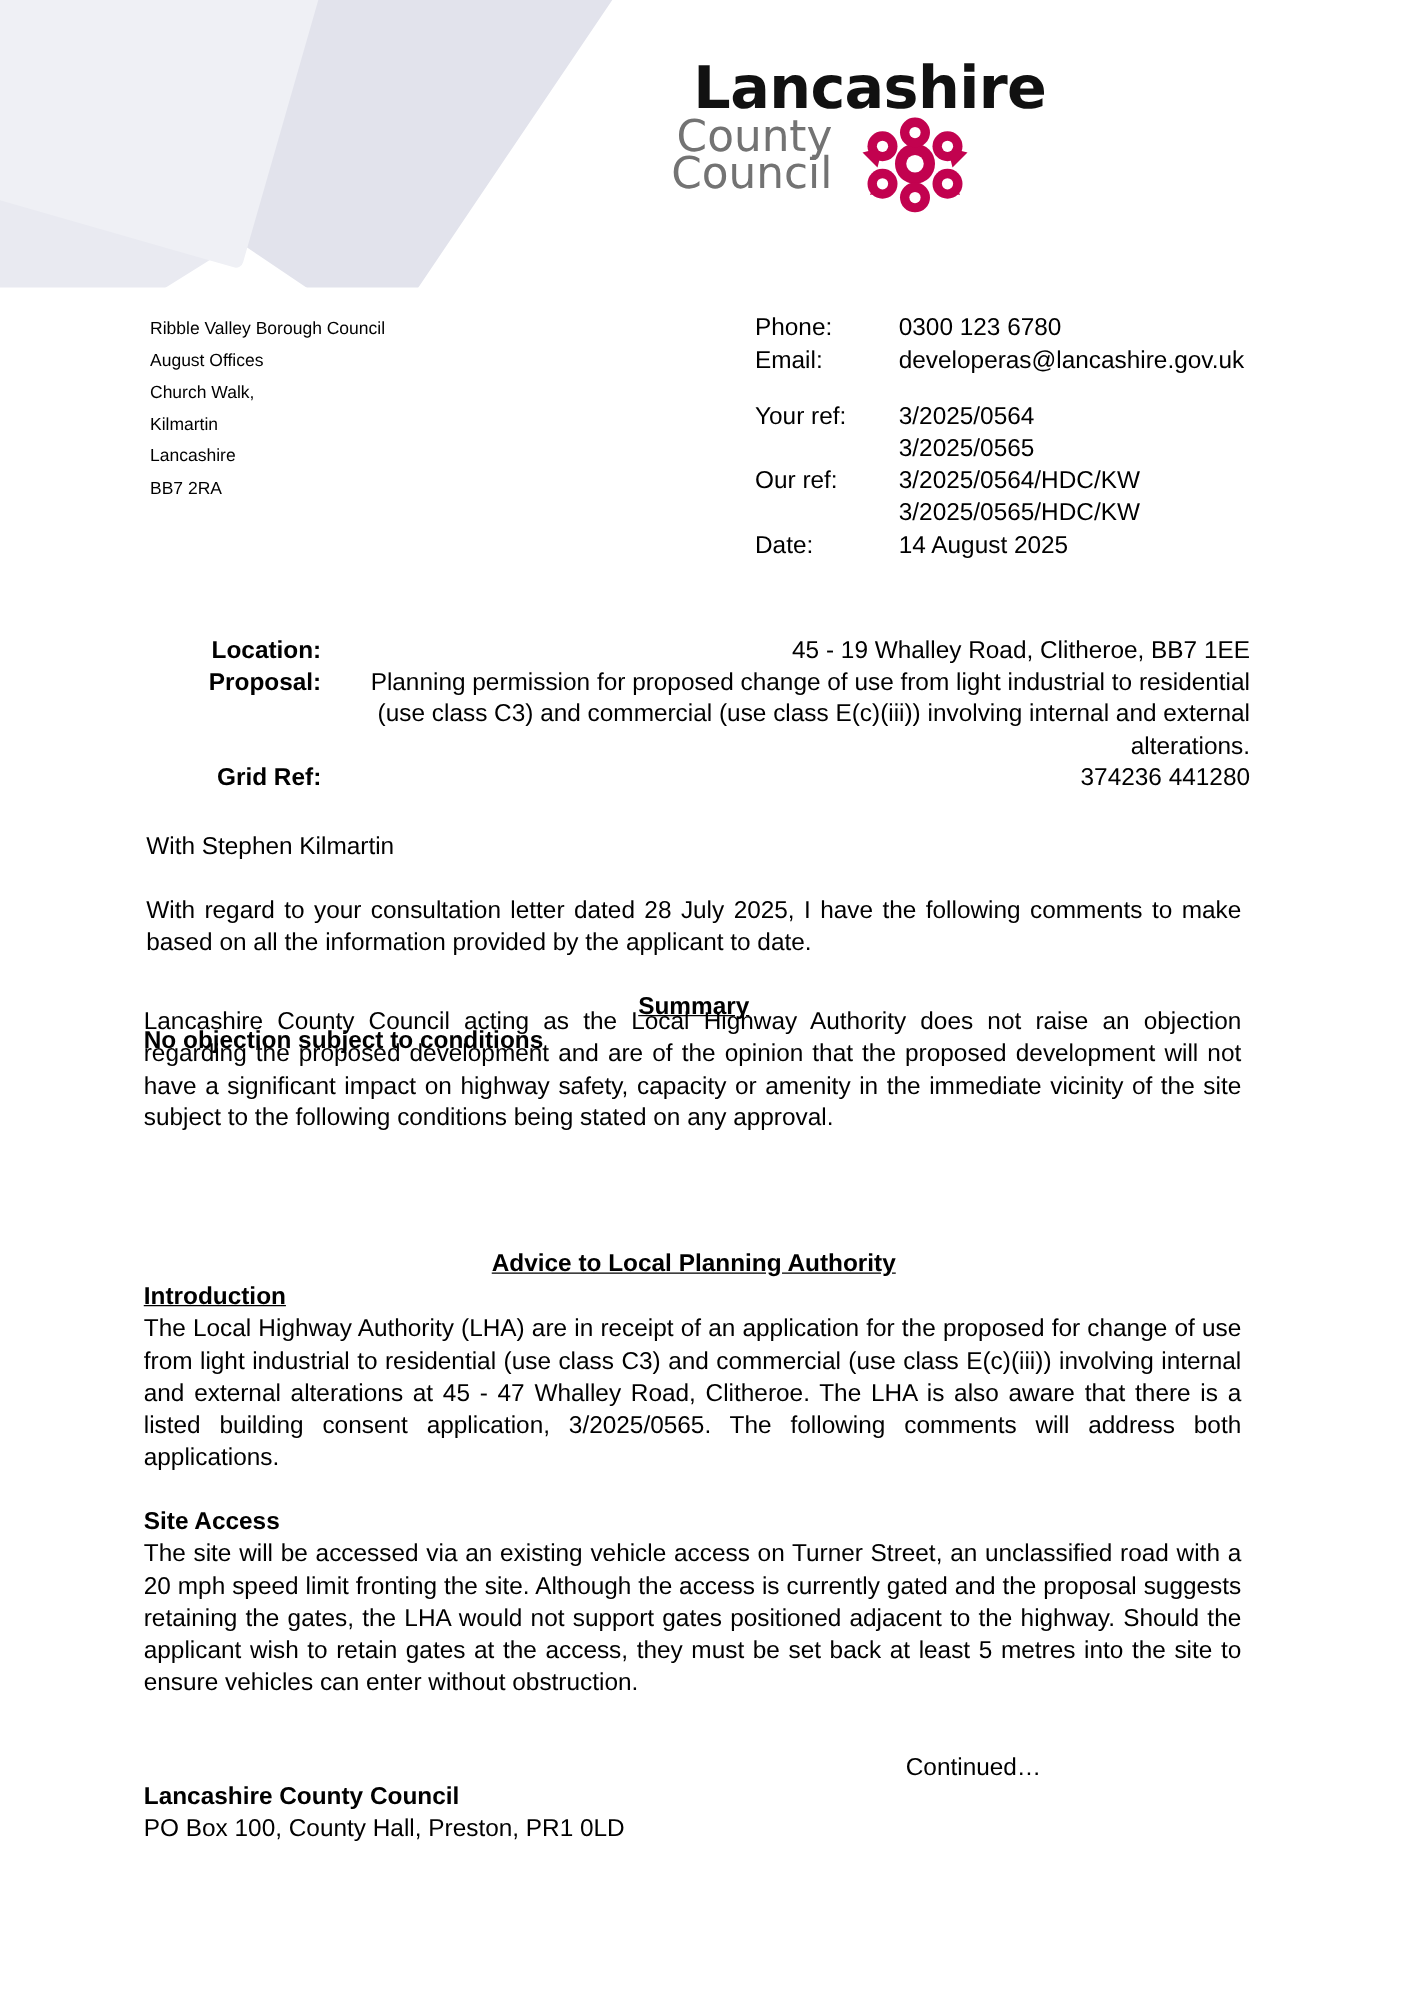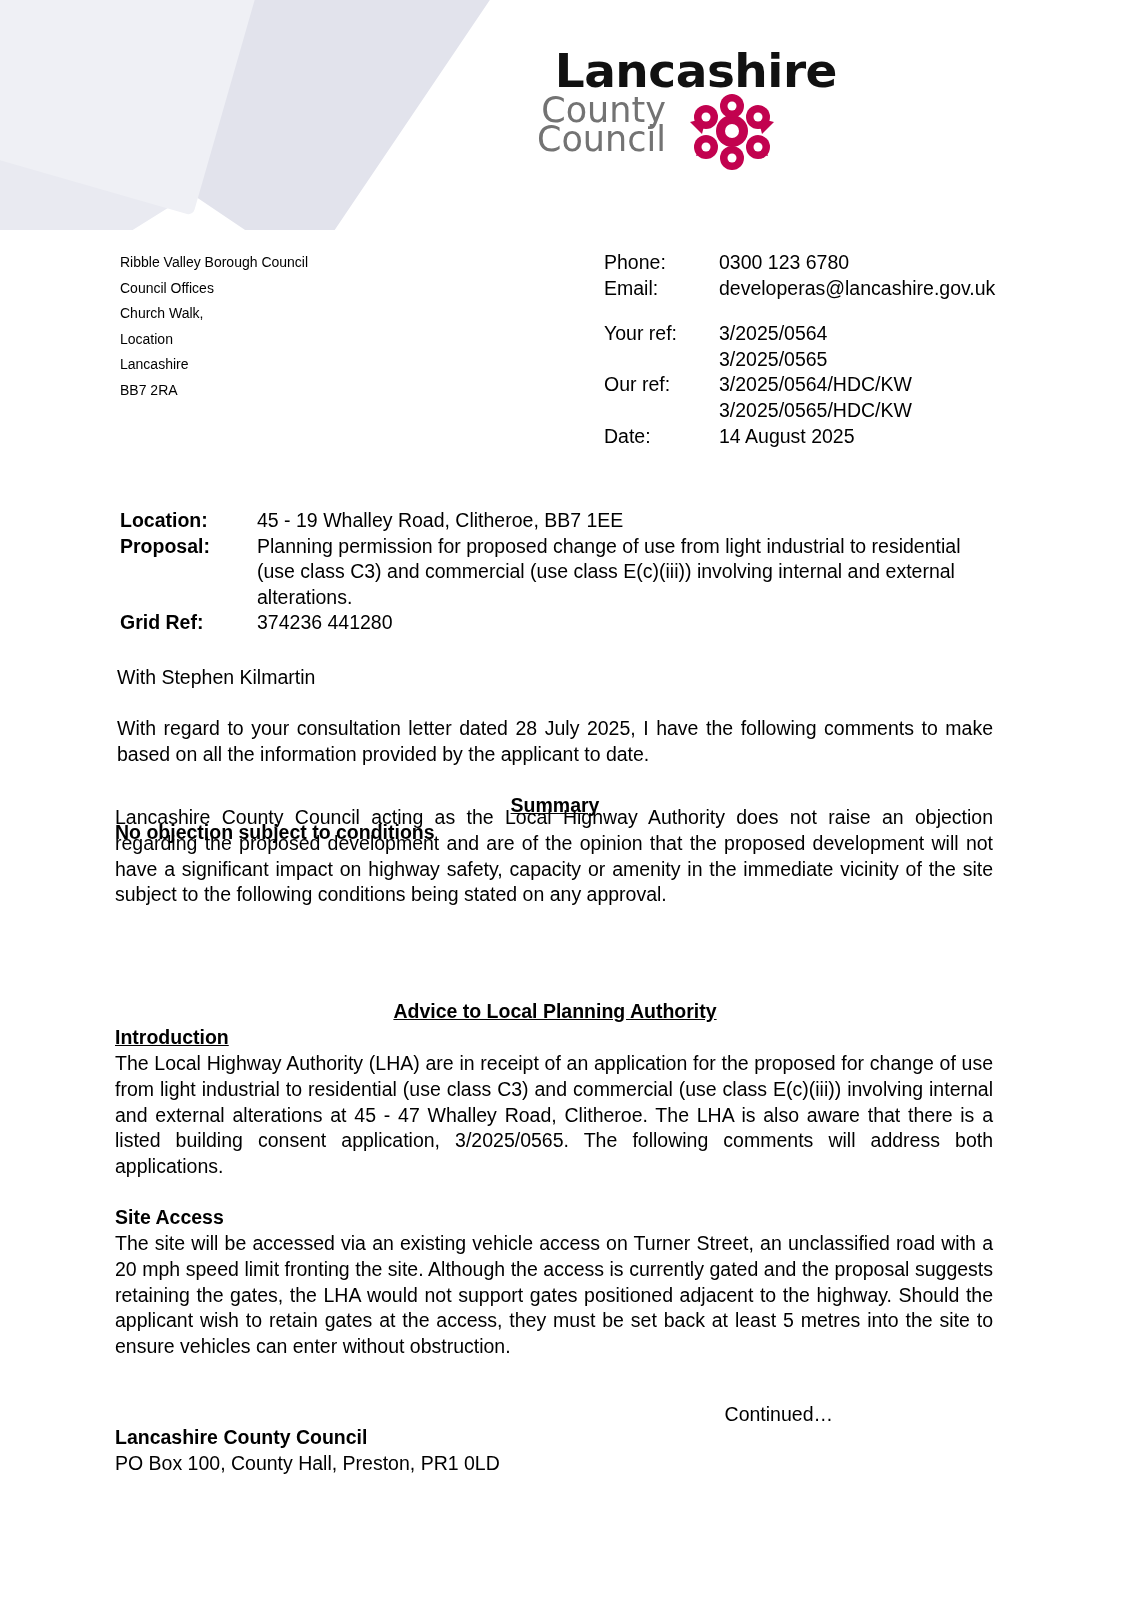--- a/index.html
+++ b/index.html
@@ -109,21 +109,21 @@
   .meta-gap { height: 20px; }
 
   .details {
     position: absolute;
     left: 120px;
     top: 508px;
     width: 880px;
     font-size: 19.5px;
     line-height: 25.6px;
   }
-  .details-row { display: flex; }
+  .details-row { display: flex; text-align: right; }
   .details-label { width: 137px; flex: none; font-weight: bold; }
   .details-val { flex: 1 1 auto; }
 
   .salutation {
     position: absolute;
     left: 117px;
     top: 666px;
     font-size: 19.5px;
   }
 
@@ -259,23 +259,23 @@
             <circle cx="24" cy="55" r="4.5"></circle>
             <circle cx="24" cy="25" r="4.5"></circle>
           </g>
         </svg>
       </div>
     </div>
   </div>
 
   <div class="addr-block">
     <div>Ribble Valley Borough Council</div>
-    <div>Council Offices</div>
+    <div>August Offices</div>
     <div>Church Walk,</div>
-    <div>Location</div>
+    <div>Kilmartin</div>
     <div>Lancashire</div>
     <div>BB7 2RA</div>
   </div>
 
   <div class="meta-block">
     <div class="meta-row">
       <div class="meta-label">Phone:</div>
       <div class="meta-val">0300 123 6780</div>
     </div>
     <div class="meta-row">

